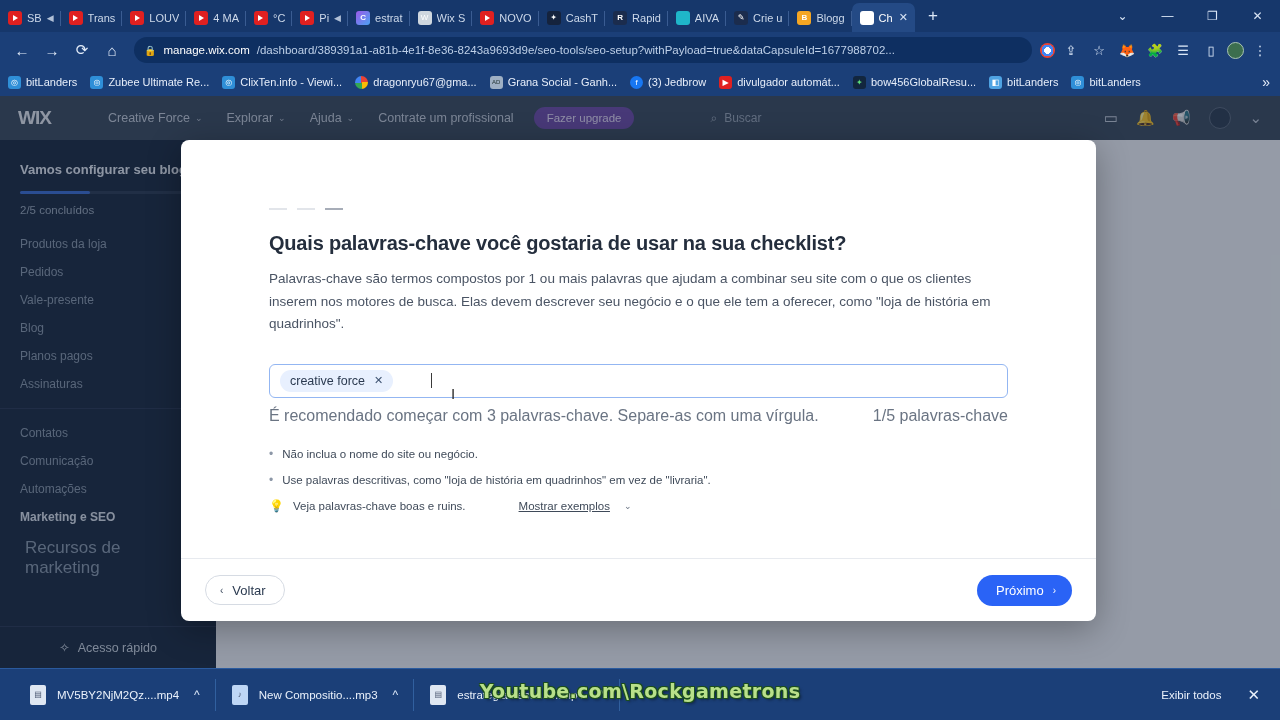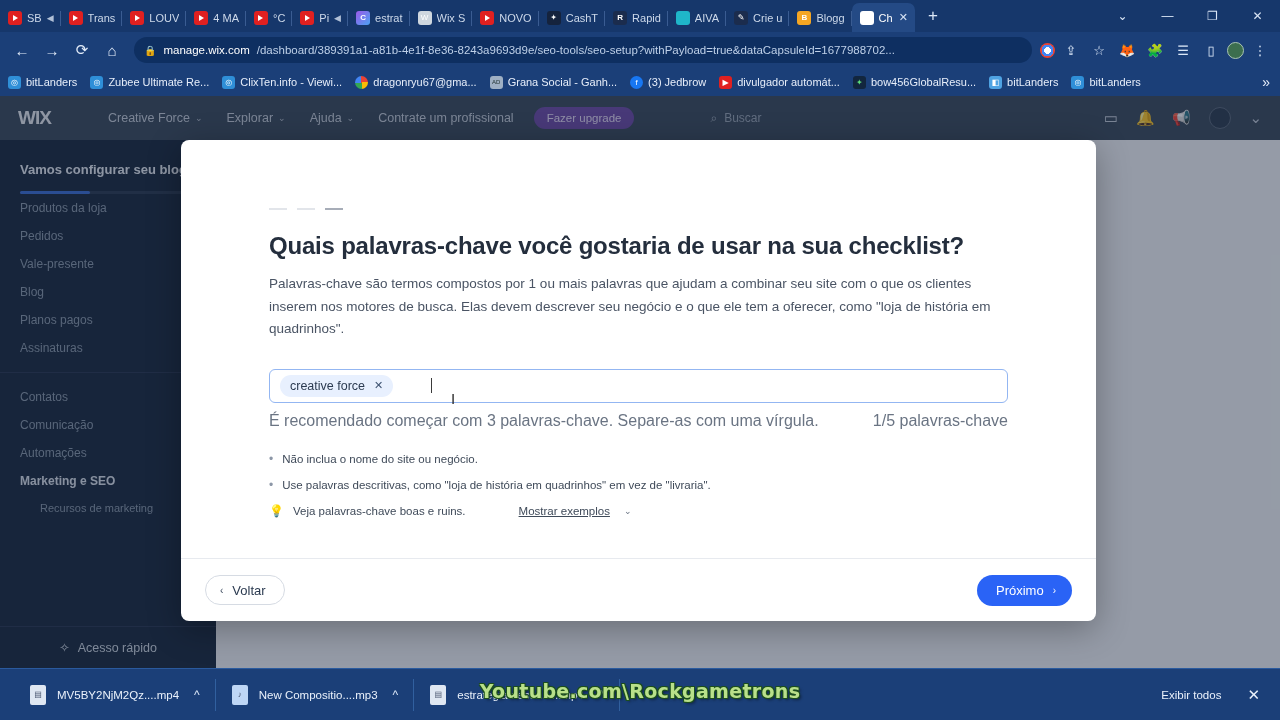--- a/index.html
+++ b/index.html
@@ -133,21 +133,21 @@
   .sidebar {
     position:absolute; top:44px; left:0; width:216px; height:528px;
     background:#1b2a3e; padding-top:14px; color:#8e9dae; font-size:12.5px;
   }
   .sb-title { color:#e6ebf2; font-weight:bold; font-size:13px; padding:6px 20px 0; line-height:19px; }
   .sb-progress { margin:12px 20px 0; height:3px; background:#2c3c52; border-radius:2px; }
   .sb-progress i { display:block; height:3px; width:40%; background:#3c6fd4; border-radius:2px; }
   .sb-sub { padding:10px 20px 14px; font-size:11.5px; color:#9aa8b8; }
   .sb-item { padding:7px 20px; font-size:12px; color:#8b9aab; }
   .sb-item.bold { color:#dbe2ea; font-weight:bold; }
-  .sb-item.sub { padding-left:40px; font-size:11px; color:#8b9aab; }
+  .sb-item.sub { padding-left:25px; font-size:17px; color:#8b9aab; }
   .sb-item.sel { background:#2a3a50; color:#7b8a9c; }
   .sb-divider { height:1px; background:#2a3851; margin:10px 0; }
   .sb-quick {
     position:absolute; bottom:0; left:0; width:216px; height:42px;
     border-top:1px solid #2a3851; display:flex; align-items:center; justify-content:center;
     gap:8px; color:#cdd6e0; font-size:12.5px;
   }
 
   .content-bg { position:absolute; top:44px; left:216px; width:1064px; height:528px; background:#f3f5f8; }
   .scrim { position:absolute; top:96px; left:0; width:1280px; height:572px; background:rgba(18,32,54,.42); }
@@ -155,21 +155,21 @@
   
   .modal {
     position:absolute; top:140px; left:181px; width:915px; height:481px;
     background:#ffffff; border-radius:8px; box-shadow:0 8px 34px rgba(0,0,0,.30);
     overflow:hidden;
   }
   .modal-body { padding:68px 88px 0; height:418px; }
   .steps { display:flex; gap:10px; margin-bottom:22px; }
   .steps i { display:block; width:18px; height:2px; background:#e2e5ea; }
   .steps i.on { background:#a7adb8; }
-  .m-title { font-size:24px; font-weight:bold; color:#242e3d; letter-spacing:-.2px; }
+  .m-title { font-size:20px; font-weight:bold; color:#242e3d; letter-spacing:-.2px; }
   .m-desc { margin-top:13px; font-size:13.5px; line-height:22.5px; color:#4a5464; max-width:740px; }
 
   .kw-field {
     margin-top:28px; height:34px; border:1px solid #93b6f2; border-radius:6px;
     display:flex; align-items:center; padding:0 10px; position:relative; background:#fff;
   }
   .chip {
     display:inline-flex; align-items:center; gap:9px; height:22px;
     background:#e8f0fe; border-radius:11px; padding:0 10px;
     font-size:12.5px; color:#2b3a50;
@@ -410,20 +410,21 @@
       </div>
     </div>
 
     <div class="content-bg"></div>
 
     <div class="sidebar">
       <div class="sb-title">Vamos configurar seu blog</div>
       <div class="sb-progress">
           <i style="width: 40%;"></i>
         </div>
+      <div class="sb-sub">2/5 concluídos</div>
       <div class="sb-item">Produtos da loja</div>
       <div class="sb-item">Pedidos</div>
       <div class="sb-item">Vale-presente</div>
       <div class="sb-item">Blog</div>
       <div class="sb-item">Planos pagos</div>
       <div class="sb-item">Assinaturas</div>
       <div class="sb-divider"></div>
       <div class="sb-item">Contatos</div>
       <div class="sb-item">Comunicação</div>
       <div class="sb-item">Automações</div>

